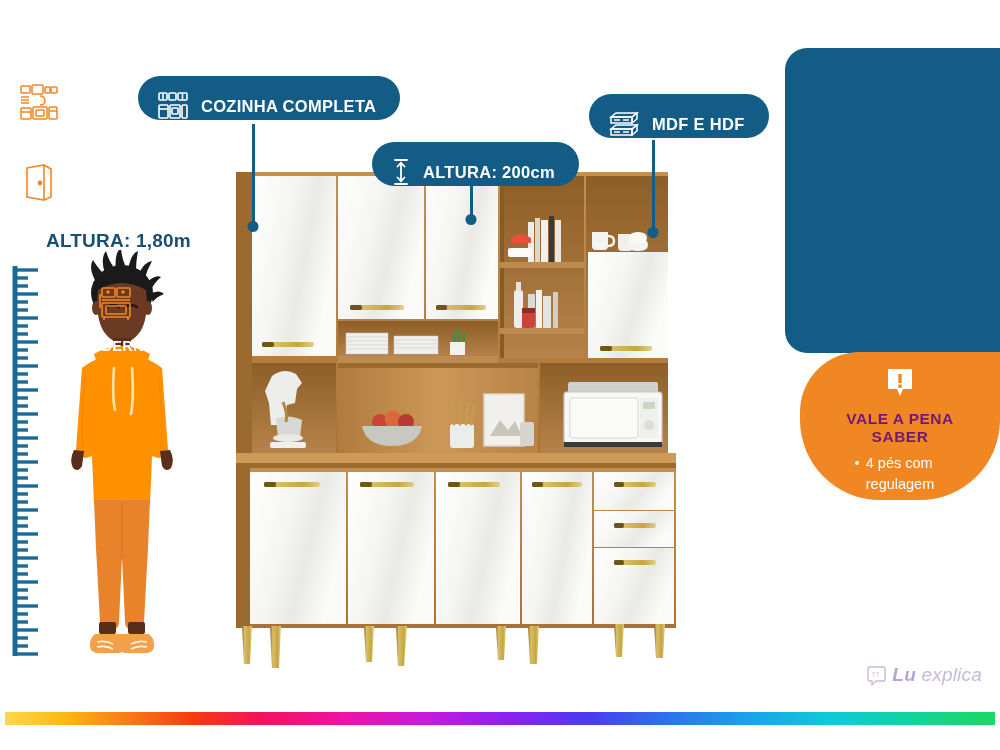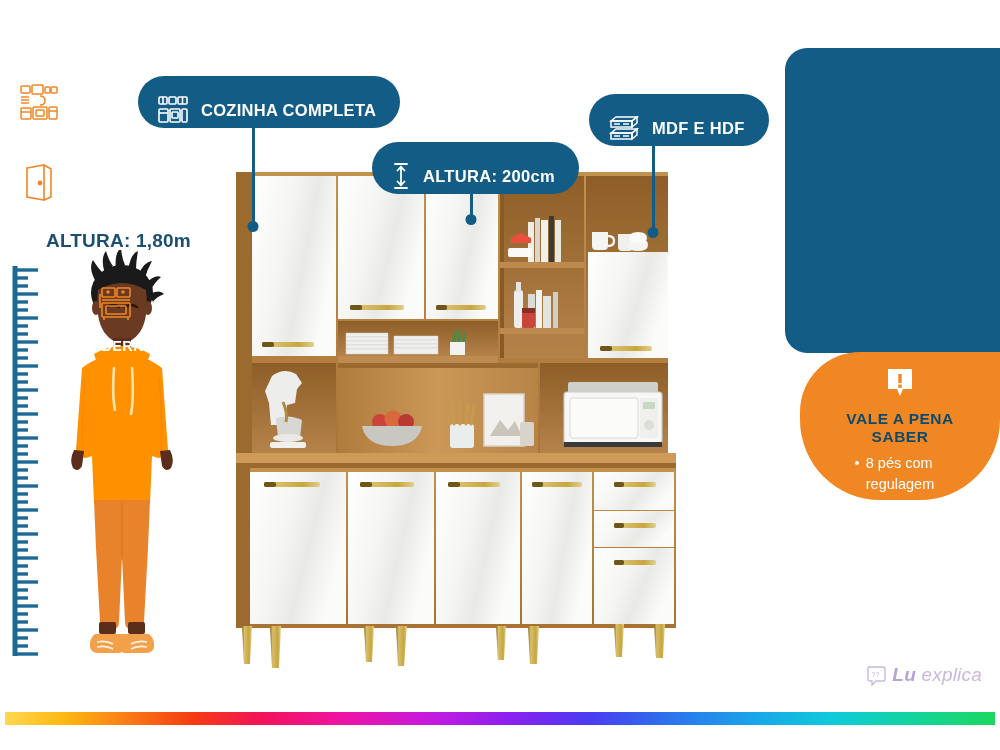--- a/index.html
+++ b/index.html
@@ -15,21 +15,21 @@
   
   .badge {
     position: absolute;
     background: #125C85;
     color: #ffffff;
     border-radius: 40px;
     display: flex;
     align-items: center;
     gap: 11px;
     padding: 16px 24px 0 18px;
-    height: 52px;
+    height: 44px;
     font-weight: bold;
     font-size: 16.5px;
     letter-spacing: 0.3px;
     white-space: nowrap;
     z-index: 40;
   }
   .badge .bicon { flex: 0 0 auto; display: flex; align-items: center; }
   .connector {
     position: absolute;
     width: 2.5px;
@@ -90,21 +90,21 @@
     background: #F08722;
     border-top-left-radius: 60px;
     border-bottom-left-radius: 80px;
     border-bottom-right-radius: 80px;
     border-top-right-radius: 0;
     text-align: center;
     padding-top: 14px;
     z-index: 5;
   }
   .blob-title {
-    color: #0c4a6e;
+    color: #701a75;
     font-weight: bold;
     font-size: 15.5px;
     line-height: 1.15;
     letter-spacing: 0.5px;
     margin-top: 6px;
   }
   .blob-bullet {
     color: #ffffff;
     font-size: 14.5px;
     line-height: 1.5;
@@ -587,21 +587,21 @@
         <path d="M5 3 h24 v20 h-9 l-3 7 l-3 -7 h-9 z" fill="#ffffff"></path>
         <rect x="15.3" y="8" width="3.4" height="9" fill="#F08722"></rect>
         <rect x="15.3" y="18.5" width="3.4" height="3.4" fill="#F08722"></rect>
       </svg>
     </span>
     <div class="blob-title">
       <div>VALE A PENA</div>
       <div>SABER</div>
     </div>
     <div class="blob-bullet">
-      <div>8 pés com</div>
+      <div>4 pés com</div>
       <div>regulagem</div>
     </div>
   </div>
 
   <div class="logo">
     <span style="display:flex;">
       <svg width="21" height="21" viewBox="0 0 21 21">
         <path d="M3 2 h15 q2 0 2 2 v10 q0 2 -2 2 h-7 l-4 4 v-4 h-2 q-2 0 -2 -2 v-10 q0 -2 2 -2 z" fill="none" stroke="#C9B8DE" stroke-width="1.4"></path>
         <text x="10.5" y="12" font-family="Liberation Sans, sans-serif" font-size="7" fill="#C9B8DE" text-anchor="middle">??</text>
       </svg>

